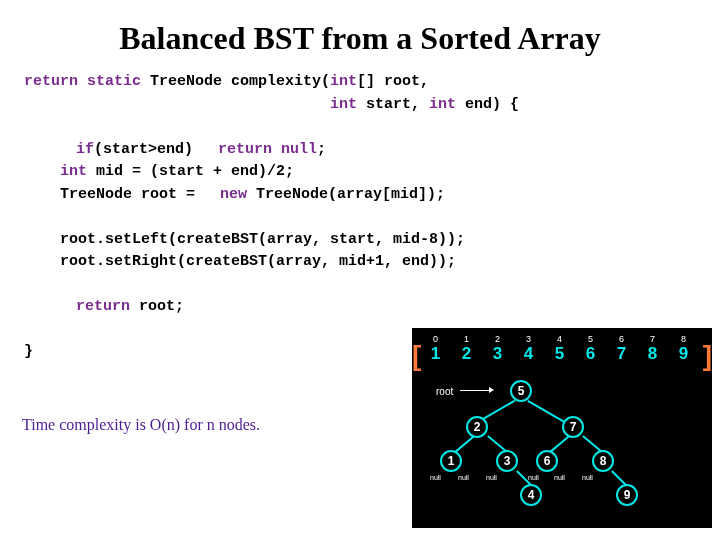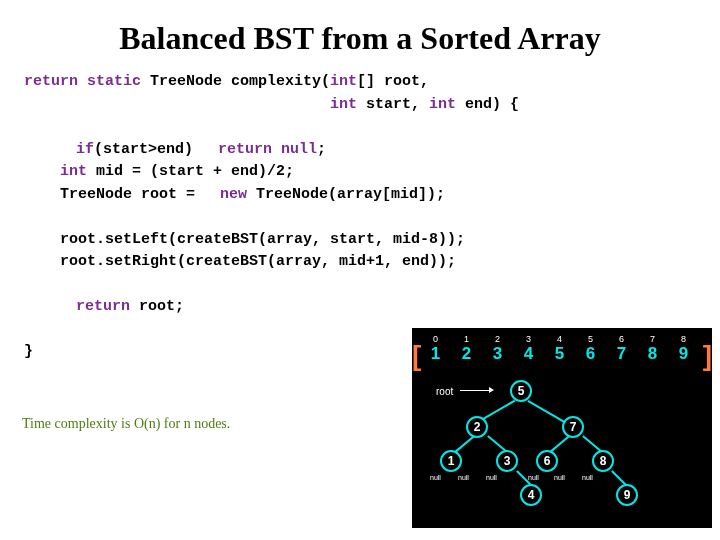--- a/index.html
+++ b/index.html
@@ -26,22 +26,22 @@
     padding: 4px 24px 0;
     white-space: pre;
     color: #000;
   }
   .kw-mod { color: #7b2d90; }
   .kw-stmt { color: #7b2d90; margin-left: 16px; }
   .complexity {
     position: absolute;
     left: 22px;
     top: 416px;
-    font-size: 14px;
-    color: #4d7c0f;
+    font-size: 16px;
+    color: #4c1d95;
   }
   .diagram {
     position: absolute;
     right: 8px;
     top: 328px;
     width: 300px;
     height: 200px;
     background: #000;
     padding: 6px 8px;
     color: #fff;

